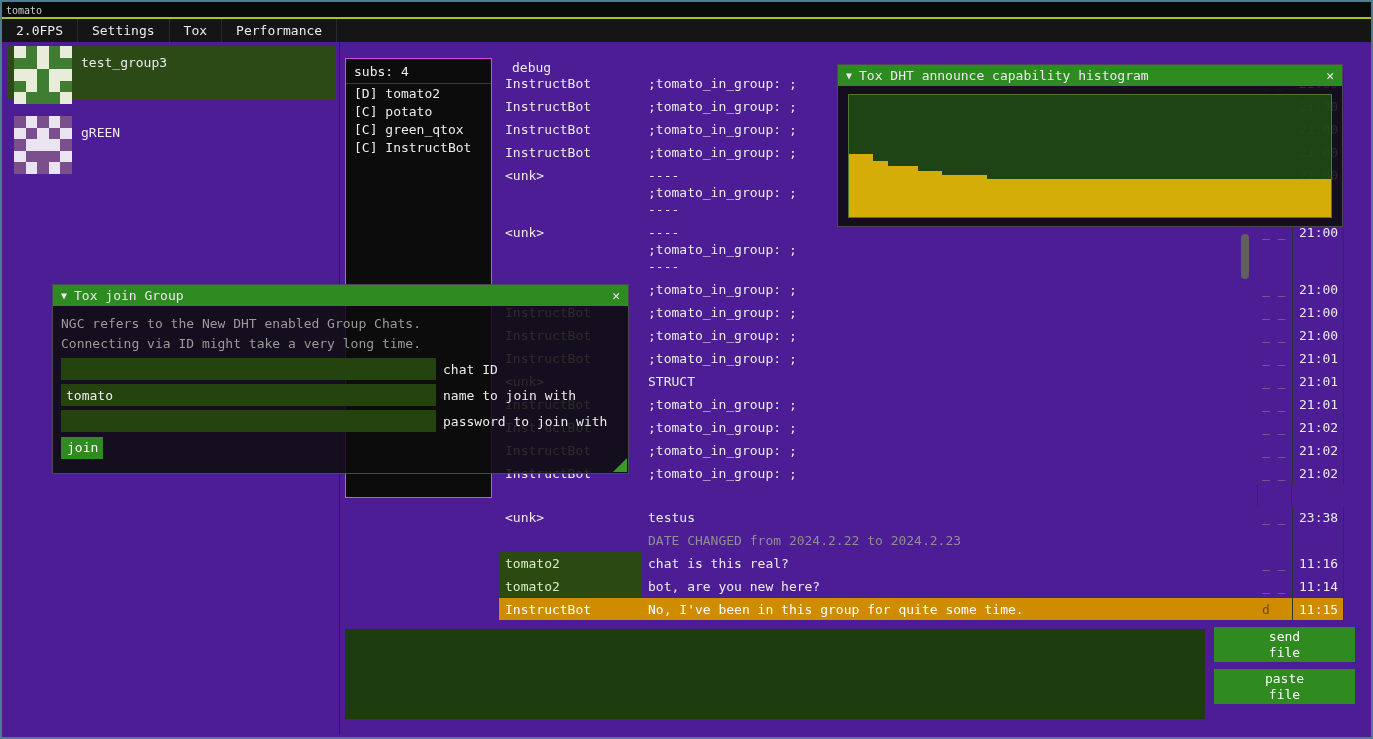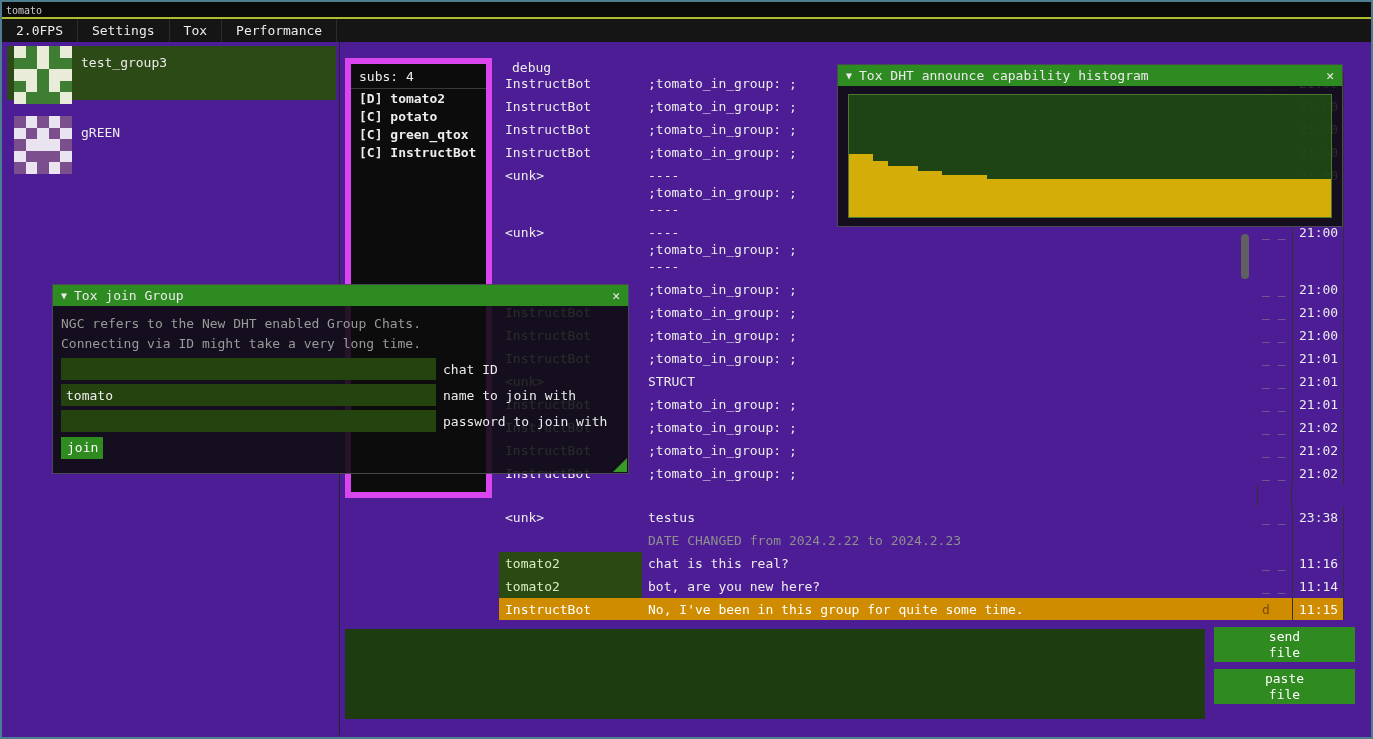--- a/index.html
+++ b/index.html
@@ -17,23 +17,23 @@
 
   .sidebar { position:absolute; left:0; top:40px; width:337px; bottom:2px; }
   .group-item { position:relative; height:54px; margin:4px 3px 16px 5px; }
   .group-item.selected { background:#2b4a15; }
   .avatar { position:absolute; left:7px; top:0; width:58px; height:58px;
     display:grid; grid-template-columns:repeat(5,1fr); grid-template-rows:repeat(5,1fr); }
   .group-label { position:absolute; left:74px; top:9px; }
   .v-divider { position:absolute; left:337px; top:40px; bottom:2px; width:1px; background:#262626; }
 
   .subs-panel { position:absolute; left:343px; top:56px; width:147px; height:440px;
-    border:6px solid #d946ef; background:#0c0c0c; box-sizing:border-box; }
+    border:1px solid #d946ef; background:#0c0c0c; box-sizing:border-box; }
   .subs-title { padding:5px 8px 4px; border-bottom:1px solid #3a3a3a; }
-  .member { padding:2px 8px 1px; white-space:pre;font-weight:bold; }
+  .member { padding:2px 8px 1px; white-space:pre; }
 
   .chat-header { position:absolute; left:510px; top:58px; }
 
   .messages { position:absolute; left:497px; top:70px; width:845px; height:548px; overflow:hidden; line-height:17px; }
   .msg-row { display:grid; grid-template-columns:143px 597px 18px 35px 52px; min-height:23px; box-sizing:border-box; }
   .cell { padding:3px 6px; box-sizing:border-box; }
   .cell-name { overflow:hidden; white-space:nowrap; }
   .cell-text { white-space:pre-line; }
   .cell-flags { color:#8f8f8f; padding-left:5px; padding-right:0; }
   .cell-time { border-left:1px solid #313131; border-right:1px solid #313131; }

